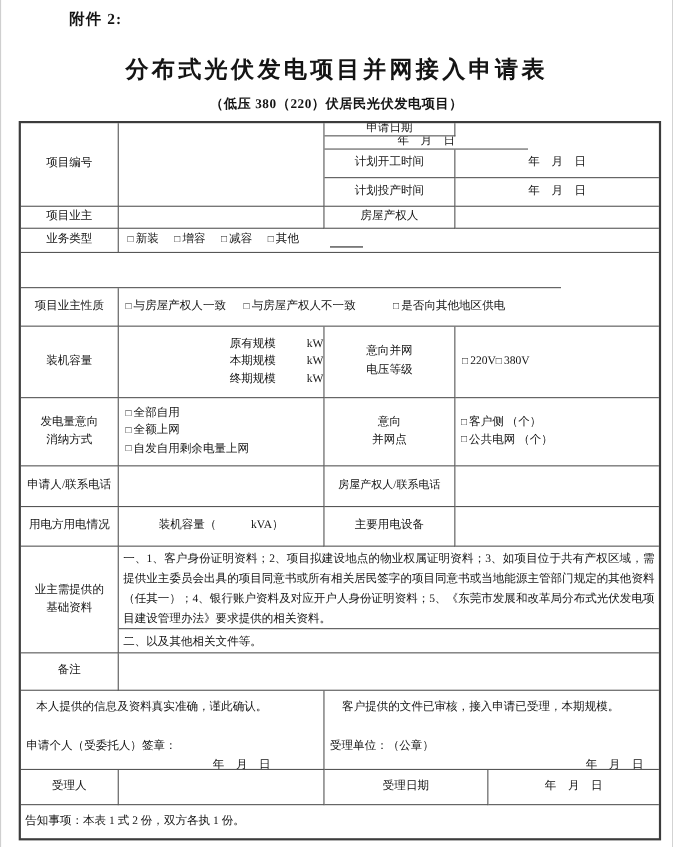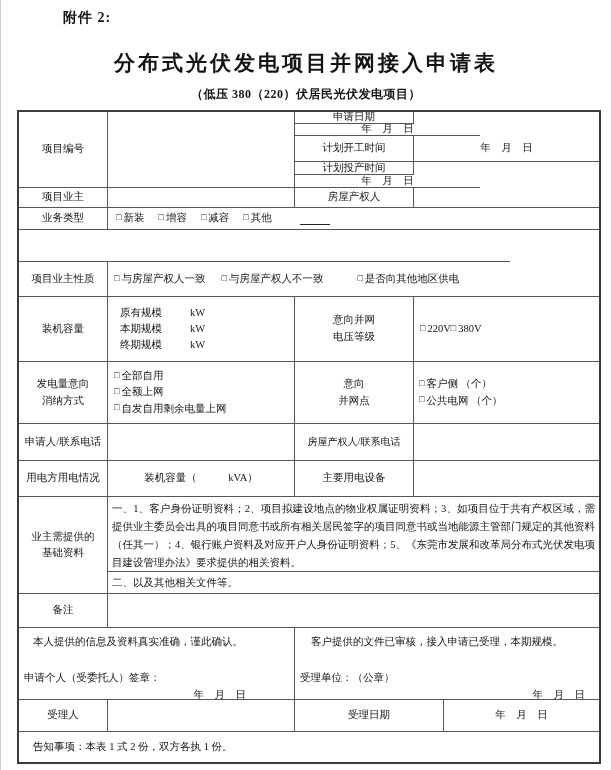--- a/index.html
+++ b/index.html
@@ -34,21 +34,21 @@
   .capunit { margin-left:28px; font-family:Liberation Serif, serif; }
   .vline { line-height:1.6; }
   .ptext { display:block; padding:3px 4px 2px 4px; text-align:justify; font-size:10.5px;
            line-height:18px; border-bottom:1px solid #565656; height:75px; overflow:hidden; }
   .psub { display:flex; align-items:center; padding-left:4px; font-size:10.5px;
           border-bottom:1px solid #565656; height:22px; }
   .half { position:relative; font-size:10.5px; overflow:hidden; }
   .half .l1 { margin-top:7px; }
   .half .l2 { margin-top:22px; padding-left:5px; }
   .half .l3 { margin-top:3px; text-align:right; }
-  .notice-cell { padding-left:14px;text-align:center; }
+  .notice-cell { padding-left:4px;text-align:center; }
 </style>
 </head>
 <body>
 
 <div class="page">
 
   <div class="attachment">附件 2:</div>
   <div class="title">分布式光伏发电项目并网接入申请表</div>
   <div class="subtitle">（低压 380（220）伏居民光伏发电项目）</div>
 
@@ -59,21 +59,21 @@
       <div class="c w2"></div>
       <div class="stack w34">
         <div class="srow" style="height:24px;flex-direction:column;">
           <div class="c w3" style="height:24px;">申请日期</div>
           <div class="c w4 last" style="height:24px;">年　月　日</div>
         </div>
         <div class="srow" style="height:26px;">
           <div class="c w3" style="height:26px;">计划开工时间</div>
           <div class="c w4 last" style="height:26px;">年　月　日</div>
         </div>
-        <div class="srow" style="height:26px;flex-direction:column;">
+        <div class="srow" style="height:26px;">
           <div class="c w3" style="height:26px;">计划投产时间</div>
           <div class="c w4 last" style="height:26px;">年　月　日</div>
         </div>
       </div>
     </div>
 
     <div class="row" style="height:20px;">
       <div class="c w1">项目业主</div>
       <div class="c w2"></div>
       <div class="c w3">房屋产权人</div>
@@ -120,21 +120,21 @@
         </span>
         <span class="opt gap34">
           <span class="box">□</span>
           <span>是否向其他地区供电</span>
         </span>
       </div>
     </div>
 
     <div class="row" style="height:65px;">
       <div class="c w1">装机容量</div>
-      <div class="c w2 lft colc" style="align-items:flex-start; padding-left:12px; justify-content:center;">
+      <div class="c w2 lft colc" style="align-items:flex-end; padding-left:12px; justify-content:center;">
         <div class="capline">
           <span>原有规模</span>
           <span class="capunit">kW</span>
         </div>
         <div class="capline">
           <span>本期规模</span>
           <span class="capunit">kW</span>
         </div>
         <div class="capline">
           <span>终期规模</span>

